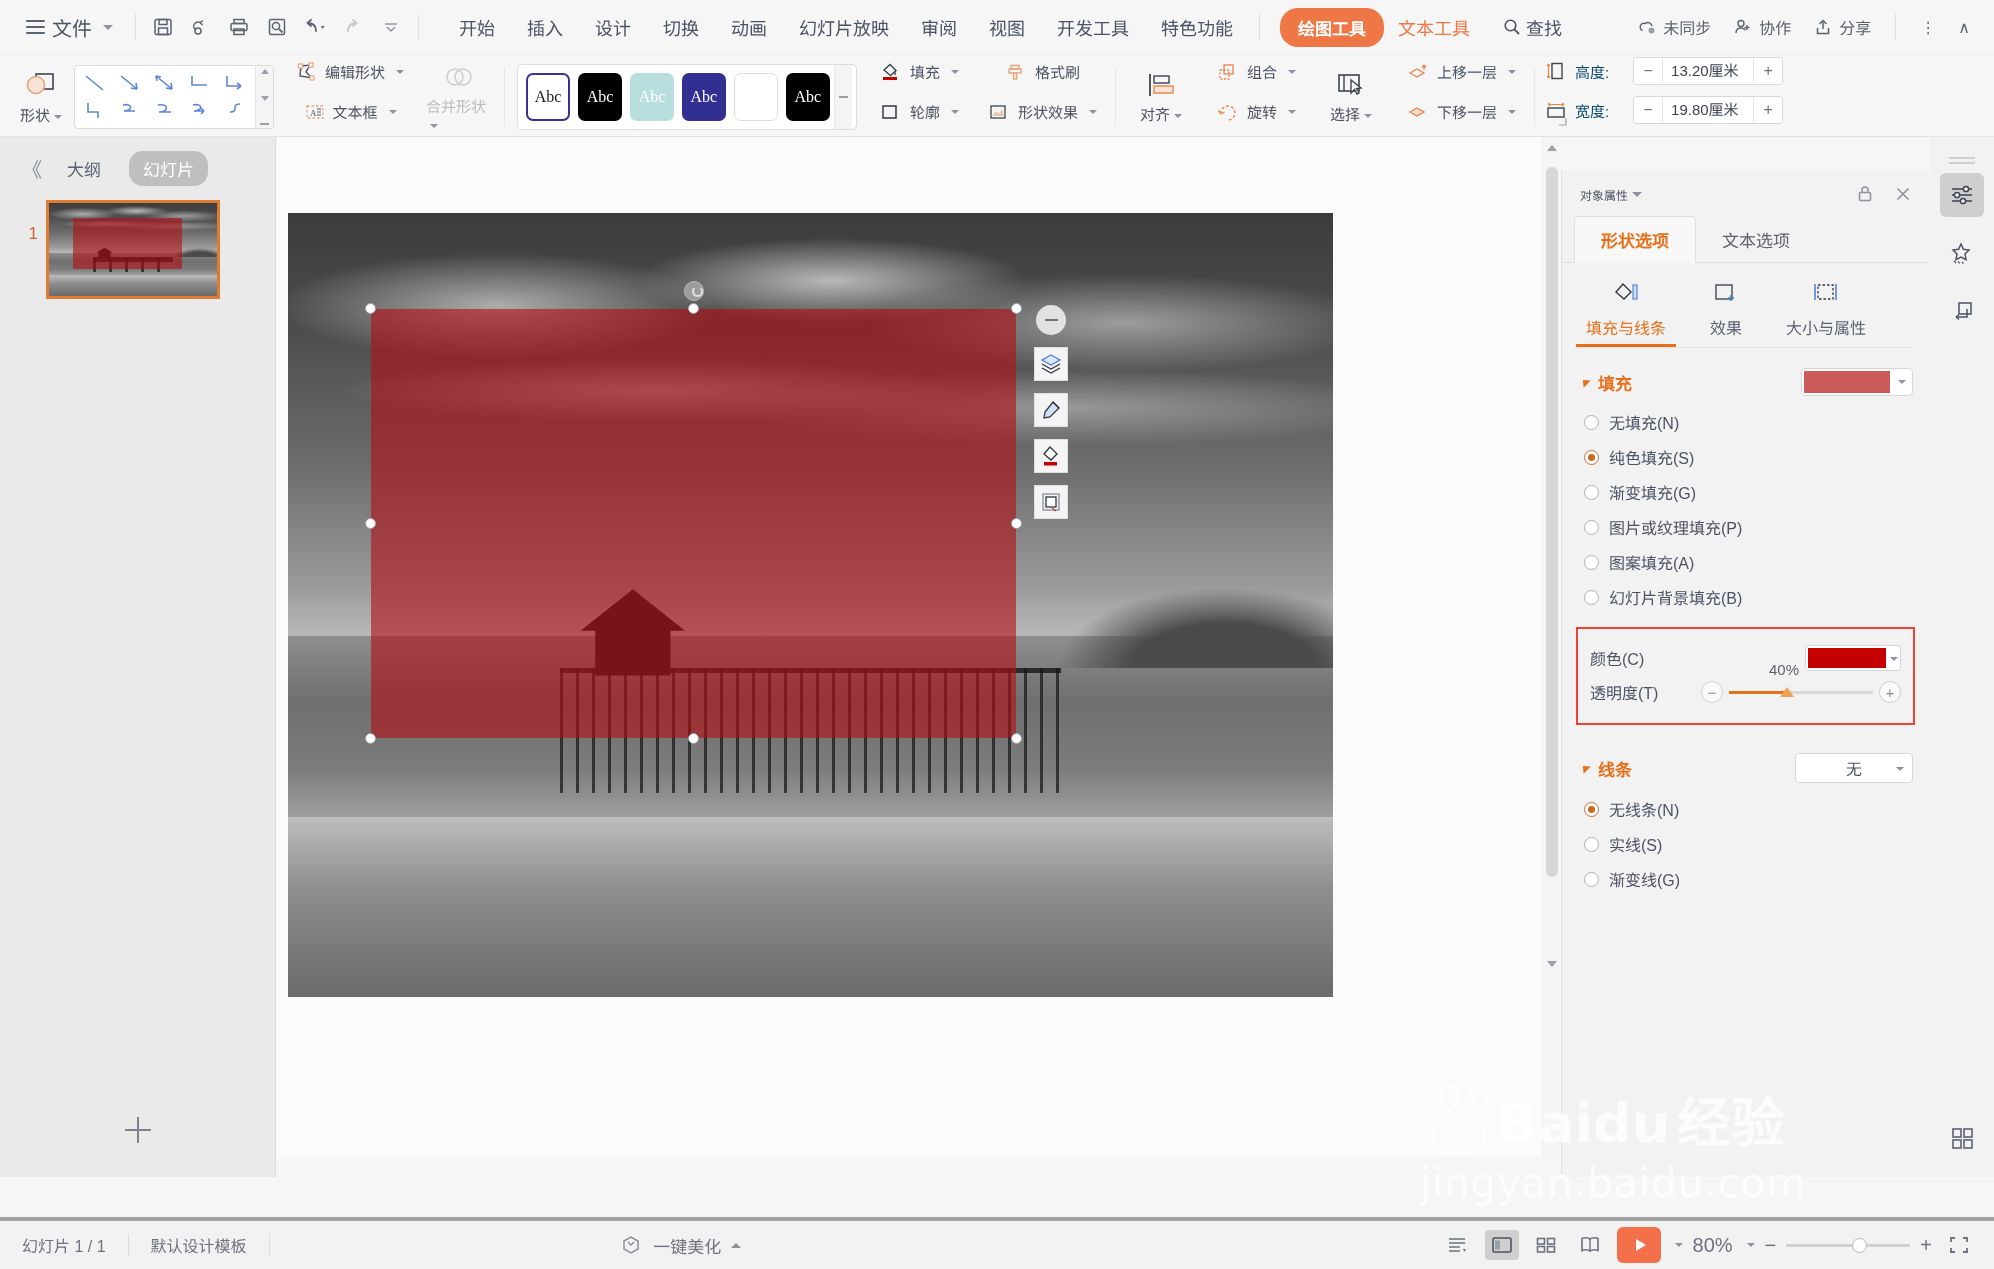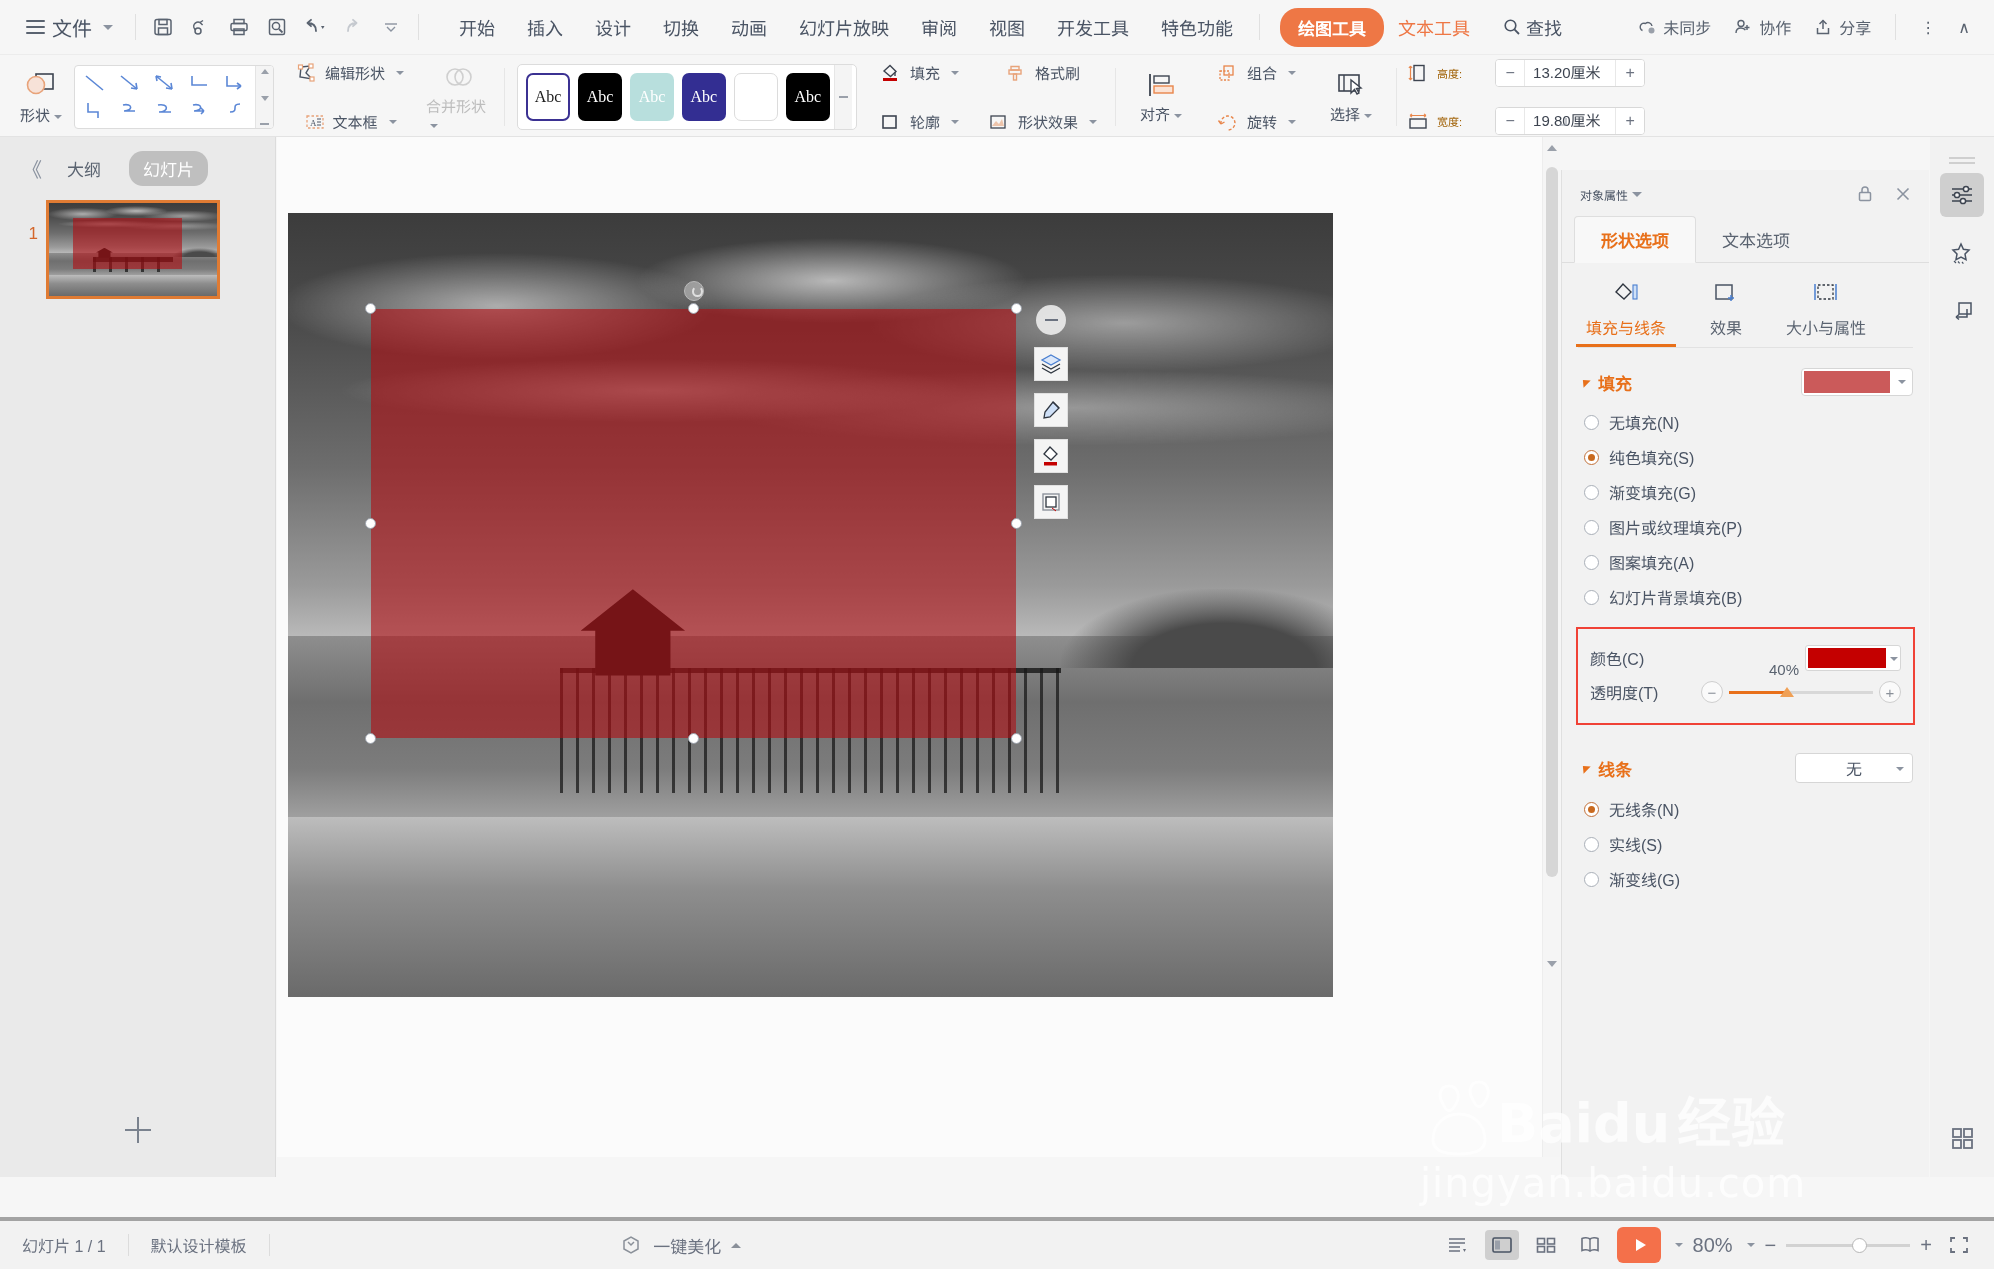--- a/index.html
+++ b/index.html
@@ -58,37 +58,37 @@
     display:flex; position:relative; overflow:hidden;
   }
   .sg-grid { flex:1; display:grid; grid-template-columns: repeat(5, 1fr); grid-template-rows: repeat(2,1fr); padding: 3px 2px;}
   .sg-cell { display:flex; align-items:center; justify-content:center; }
   .sg-scroll { width:18px; background:#f4f4f4; border-left:1px solid #e4e4e4; display:flex; flex-direction:column; align-items:center; justify-content:space-between; padding: 3px 0;}
   .sg-arrow { width:0;height:0;border-left:4px solid transparent;border-right:4px solid transparent;}
   .sg-up { border-bottom:5px solid #9aa0aa; }
   .sg-dn { border-top:5px solid #9aa0aa; }
   .sg-more { width:9px;height:2px;background:#9aa0aa;}
 
-  .smallrow { display:flex; flex-direction:column; justify-content:center; gap:20px; padding: 0 6px;}
+  .smallrow { display:flex; flex-direction:column; justify-content:flex-start; gap:11px; padding: 0 6px;}
   .sbtn { display:flex; align-items:center; gap:7px; font-size:15px; color:#4a5464; padding: 4px 8px; border-radius:4px; white-space:nowrap;}
 
   .style-gallery {
     width: 340px; height: 66px; background:#fff; border:1px solid #dcdcdc; border-radius:5px;
     display:flex; align-items:center; padding: 0 4px; position:relative;
   }
   .sw { width:48px; height:48px; border-radius:7px; display:flex; align-items:center; justify-content:center;
         font-size:16px; margin:0 4px; font-family:"Liberation Serif", serif;}
   .sg-side { width:20px; height:64px; background:#f4f4f4; border-left:1px solid #e6e6e6; margin-left:auto;
              display:flex; align-items:center; justify-content:center;}
 
   .numfield { display:flex; align-items:center; height:28px; border:1px solid #d8d8d8; border-radius:4px; background:#fff; overflow:hidden;}
   .numfield .nf-btn { width:28px; height:26px; display:flex; align-items:center; justify-content:center; font-size:16px; color:#6b7280; background:#fff;}
   .numfield .nf-val { width:92px; text-align:left; padding-left:8px; font-size:15px; color:#3d4450; border-left:1px solid #e8e8e8; border-right:1px solid #e8e8e8; line-height:26px;}
   .dimrow { display:flex; align-items:center; gap:8px; }
-  .dimlbl { font-size:11px; color:#a16207; width:50px;}
+  .dimlbl { font-size:15px; color:#0c4a6e; width:50px;}
 
   
   .leftpane { position:absolute; top:137px; left:0; width:276px; height:1040px; background:#eaeaea; border-right:1px solid #dcdcdc;}
   .lp-head { display:flex; align-items:center; gap:14px; padding: 14px 12px 8px 22px;}
   .lp-collapse { font-size:20px; color:#8b93a0; letter-spacing:-3px;}
   .lp-tab { font-size:17px; color:#5a6370; padding: 5px 14px; border-radius:14px;}
   .lp-tab.active { background:#bfbfbf; color:#fff;}
   .thumbwrap { display:flex; align-items:flex-start; gap:8px; padding: 6px 0 0 22px;}
   .thumb-num { font-size:17px; color:#d4662a; width:16px; text-align:right; padding-top:24px;}
   .thumb { width:174px; height:99px; border:3px solid #e07b33; position:relative; overflow:hidden; background:#555;}
@@ -551,20 +551,37 @@
       <div class="bigbtn">
         <svg width="36" height="30" viewBox="0 0 36 30">
             <rect x="6" y="5" width="20" height="16" fill="none" stroke="#3d4450" stroke-width="1.6"></rect>
             <path d="M11 5 v16" stroke="#3d4450" stroke-width="1.4"></path>
             <path d="M18 10 L18 23 L21.5 19.5 L24 24 L26 23 L23.5 18.5 L28 18 Z" fill="#fff" stroke="#3d4450" stroke-width="1.4"></path>
           </svg>
         <span class="lbl"><span>选择</span><span class="caret-sm"></span></span>
       </div>
     </div>
 
+    <div class="rgroup smallrow">
+      <div class="sbtn">
+        <svg width="24" height="20" viewBox="0 0 24 20">
+            <path d="M4 11 L11 7 L18 11 L11 15 Z" fill="none" stroke="#e8854a" stroke-width="1.3"></path>
+            <path d="M18 8 v-5 M18 3 l-2 2.2 M18 3 l2 2.2" stroke="#e8854a" stroke-width="1.3" fill="none"></path>
+          </svg>
+        <span>上移一层</span>
+          <span class="caret-sm"></span>
+      </div>
+      <div class="sbtn">
+        <svg width="24" height="20" viewBox="0 0 24 20">
+            <path d="M4 10 L11 6 L18 10 L11 14 Z" fill="#f7dcc9" stroke="#e8854a" stroke-width="1.3"></path>
+          </svg>
+        <span>下移一层</span>
+          <span class="caret-sm"></span>
+      </div>
+    </div>
 
     <div class="rdiv"></div>
 
     <div class="rgroup smallrow">
       <div class="dimrow">
         <svg width="22" height="20" viewBox="0 0 22 20">
             <rect x="7" y="2.5" width="10" height="15" fill="none" stroke="#3d4450" stroke-width="1.4"></rect>
             <path d="M3.5 3 v14 M3.5 3 l-1.6 2 M3.5 3 l1.6 2 M3.5 17 l-1.6 -2 M3.5 17 l1.6 -2" stroke="#e8854a" stroke-width="1.2" fill="none"></path>
           </svg>
         <span class="dimlbl">高度:</span>

